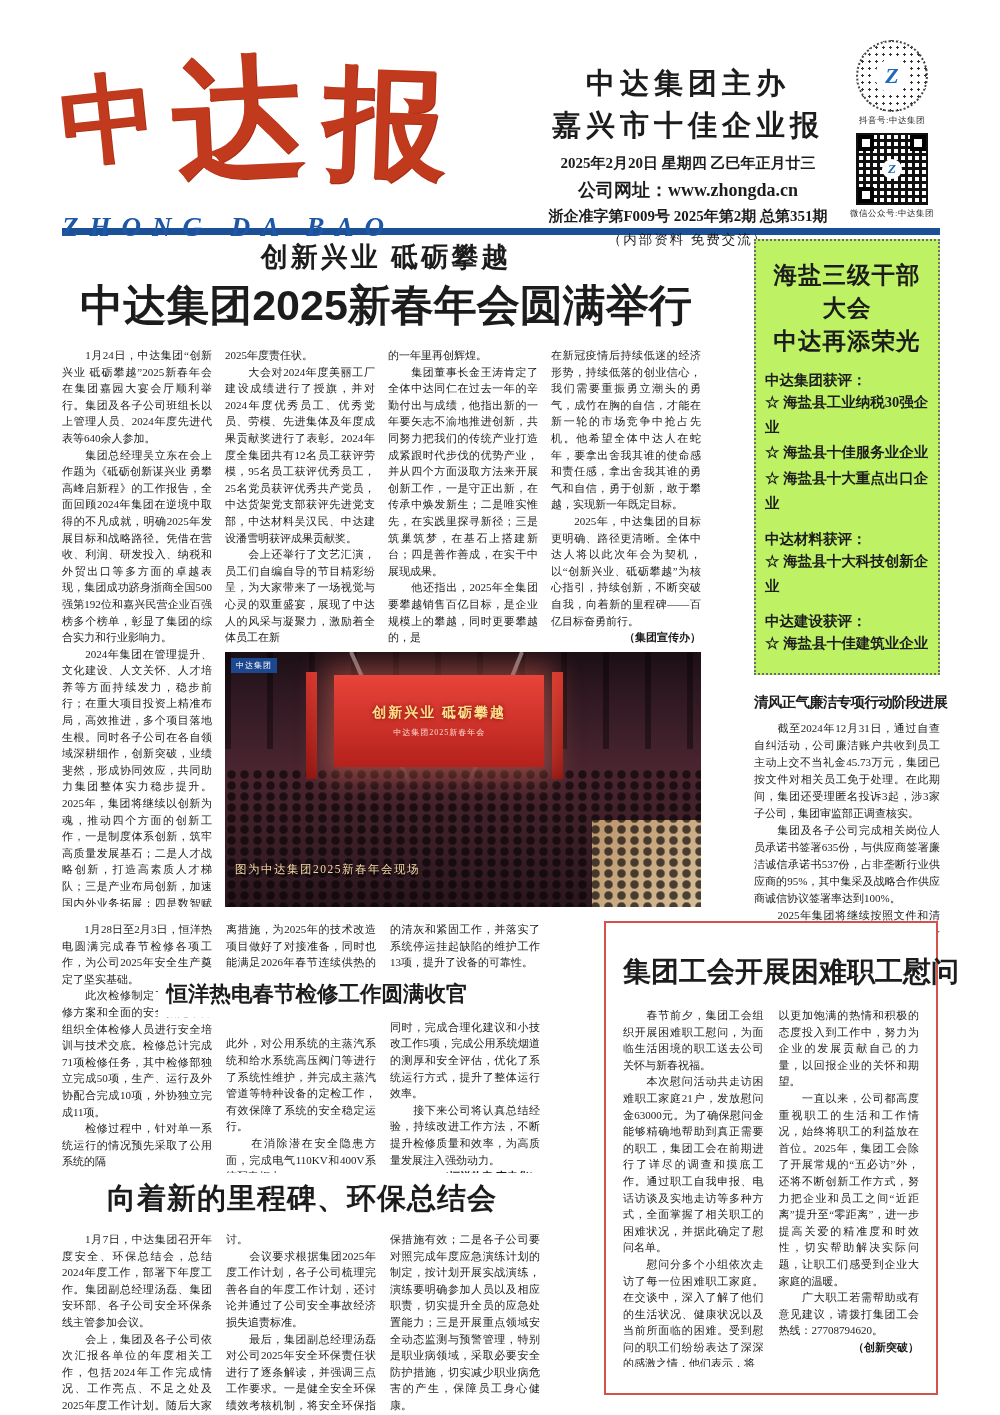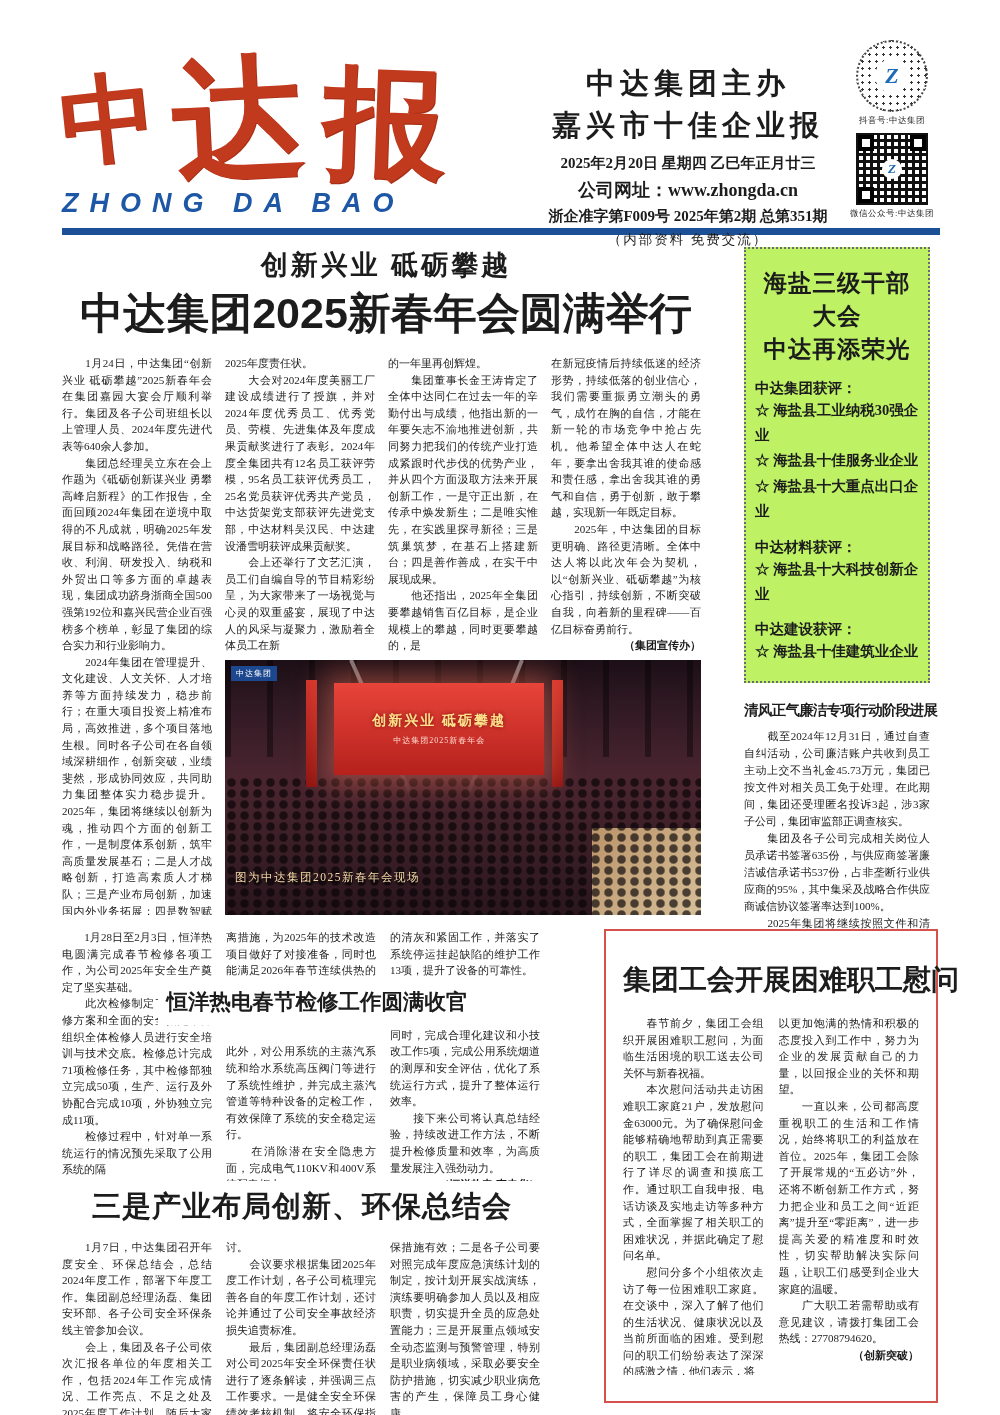--- a/index.html
+++ b/index.html
@@ -8,21 +8,21 @@
   .page { position:relative; width:1000px; height:1415px; background:#fff; padding:36px 60px 18px 62px; overflow:hidden; }
 
   
   .masthead { display:flex; height:192px; }
   .mast-left { width:470px; position:relative; }
   .brush-title { display:flex; align-items:flex-end; height:150px; color:#c23a1e; font-weight:bold; font-family:"Liberation Serif",serif; }
   .brush-char { line-height:1; text-shadow:1px 1px 0 #a82f17; }
   .brush-char:nth-child(1){ font-size:96px; transform:rotate(-6deg) translateY(-18px); }
   .brush-char:nth-child(2){ font-size:132px; transform:rotate(-3deg); margin-left:14px; }
   .brush-char:nth-child(3){ font-size:122px; transform:rotate(2deg); margin-left:20px; }
-  .romanized { margin-top:2px; color:#1d57a5; font-weight:bold; font-style:italic; font-size:27px; letter-spacing:11px; font-family:Liberation Sans, sans-serif; white-space:nowrap; }
+  .romanized { margin-top:26px; color:#1d57a5; font-weight:bold; font-style:italic; font-size:27px; letter-spacing:11px; font-family:Liberation Serif, serif; white-space:nowrap; }
   .mast-mid { flex:1; text-align:center; padding-top:26px; }
   .pub-line1,.pub-line2 { font-size:29px; font-weight:bold; letter-spacing:5px; line-height:1.45; }
   .date-line { font-size:15px; font-weight:bold; margin-top:8px; }
   .web-line { font-size:18px; font-weight:bold; margin-top:5px;font-family:Liberation Serif, serif; }
   .issue-line { font-size:15px; font-weight:bold; margin-top:5px; }
   .note-line { font-size:13.5px; margin-top:5px; letter-spacing:2px; }
   .mast-right { width:96px; display:flex; flex-direction:column; align-items:center; padding-top:4px; }
   .qr-round { position:relative; width:72px; height:72px; border:2px dotted #444; border-radius:50%;
     background-image:radial-gradient(#333 1.1px, transparent 1.4px); background-size:7px 7px; background-position:1px 2px; }
   .qr-round .qr-center { position:absolute; left:50%; top:50%; width:34px; height:34px; transform:translate(-50%,-50%);
@@ -33,21 +33,21 @@
       repeating-linear-gradient(0deg,#111 0 3px,transparent 3px 7px),
       repeating-linear-gradient(90deg,#111 0 3px,#fff 3px 7px); }
   .finder { position:absolute; width:16px; height:16px; background:#fff; border:4px solid #000; }
   .finder.f1{ left:2px; top:2px; } .finder.f2{ right:2px; top:2px; } .finder.f3{ left:2px; bottom:2px; }
   .qr-square .qr-center { position:absolute; left:50%; top:50%; width:20px; height:20px; transform:translate(-50%,-50%);
     background:#fff; border-radius:50%; color:#1d6ab8; font-weight:bold; font-size:13px; text-align:center; line-height:20px; font-style:italic; }
 
   .blue-rule { height:7px; background:#1b4f96; margin-top:0; }
 
   
-  .top-section { display:flex; gap:34px; margin-top:12px; height:668px; }
+  .top-section { display:flex; gap:44px; margin-top:4px; height:668px; }
   .main-left { width:648px; display:flex; flex-direction:column; }
   .kicker { text-align:center; font-family:"Liberation Sans",sans-serif; font-weight:900; font-size:27px; letter-spacing:3px; }
   .lead-headline { text-align:center; font-family:"Liberation Sans",sans-serif; font-weight:900; font-size:43px; letter-spacing:0px; margin:2px 0 12px; white-space:nowrap; }
   .lead-body { display:flex; gap:13px; flex:1; }
   .ncol { width:150px; font-size:11px; line-height:16.6px; text-align:justify; overflow:hidden; }
   .ncol p { margin:0; }
   .lead-right { width:476px; display:flex; flex-direction:column; }
   .lead-cols { display:flex; gap:13px; }
   .lead-cols .ncol { max-height:300px; }
   .byline { text-align:right; font-weight:bold; }
@@ -258,21 +258,21 @@
             <div>
                 <p class="">同时，完成合理化建议和小技改工作5项，完成公用系统烟道的测厚和安全评估，优化了系统运行方式，提升了整体运行效率。</p>
                 <p class="">　　接下来公司将认真总结经验，持续改进工作方法，不断提升检修质量和效率，为高质量发展注入强劲动力。</p>
               </div>
             <p class="byline">（恒洋热电 李忠华）</p>
           </div>
         </div>
       </article>
 
       <article class="ah-block">
-        <h2 class="ah-headline">三是产业布局创新、环保总结会</h2>
+        <h2 class="ah-headline">向着新的里程碑、环保总结会</h2>
         <div class="ah-cols">
           <div class="ncol">
               <p class="">　　1月7日，中达集团召开年度安全、环保总结会，总结2024年度工作，部署下年度工作。集团副总经理汤磊、集团安环部、各子公司安全环保条线主管参加会议。</p>
               <p class="">　　会上，集团及各子公司依次汇报各单位的年度相关工作，包括2024年工作完成情况、工作亮点、不足之处及2025年度工作计划。随后大家围绕存在的不足、需要集团公司协助处理的问题进行交流探</p>
             </div>
           <div class="ncol">
               <p class="">讨。</p>
               <p class="">　　会议要求根据集团2025年度工作计划，各子公司梳理完善各自的年度工作计划，还讨论并通过了公司安全事故经济损失追责标准。</p>
               <p class="">　　最后，集团副总经理汤磊对公司2025年安全环保责任状进行了逐条解读，并强调三点工作要求。一是健全安全环保绩效考核机制，将安全环保指标纳入绩效考核，跟踪事故隐患防范措施的落实落地，确</p>
             </div>

